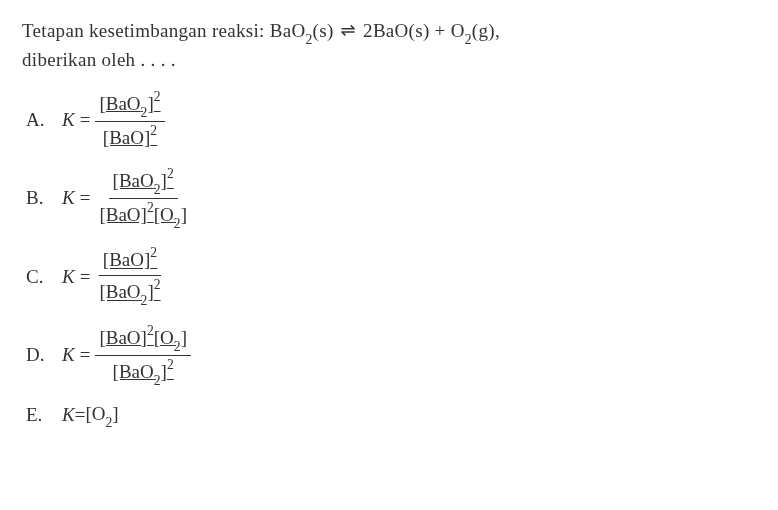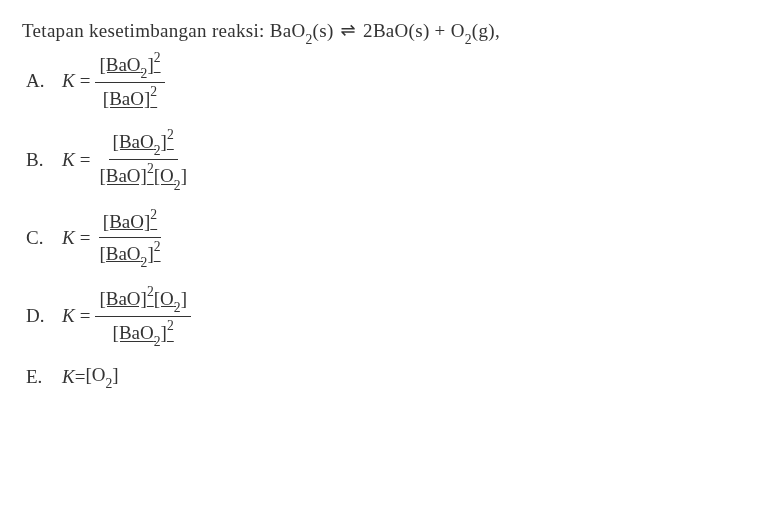--- a/index.html
+++ b/index.html
@@ -11,21 +11,21 @@
       width: 778px;
       height: 510px;
       background: #ffffff;
       font-family: Georgia, 'Times New Roman', serif;
       color: #333333;
       padding: 18px 22px;
       font-size: 19px;
       line-height: 1.4;
     }
     .question-line {
-      margin-bottom: 2px;
+      margin-bottom: 14px;
     }
     .question-text {
       letter-spacing: 0.3px;
     }
     .options {
       margin-left: 4px;
     }
     .option {
       display: flex;
       align-items: center;
@@ -94,20 +94,21 @@
       font-style: normal;
     }
   </style>
 </head>
 <body>
 
 <div class="question-line">
   <div class="question-text">
     <span>Tetapan kesetimbangan reaksi: </span><span class="chem"><span>BaO</span><span class="sub">2</span><span>(s)</span> <span class="eq-arrows">⇌</span> <span>2</span><span>BaO</span><span>(s)</span><span> + </span><span>O</span><span class="sub">2</span><span>(g)</span></span><span>,</span>
   </div>
+  <div class="question-text">diberikan oleh . . . .</div>
 </div>
 
 <div class="options">
 
   <div class="option">
     <span class="option-label">A.</span>
     <span class="equation">
       <span class="k-var">K</span>
       <span class="eq-sign">=</span>
       <span class="fraction">

